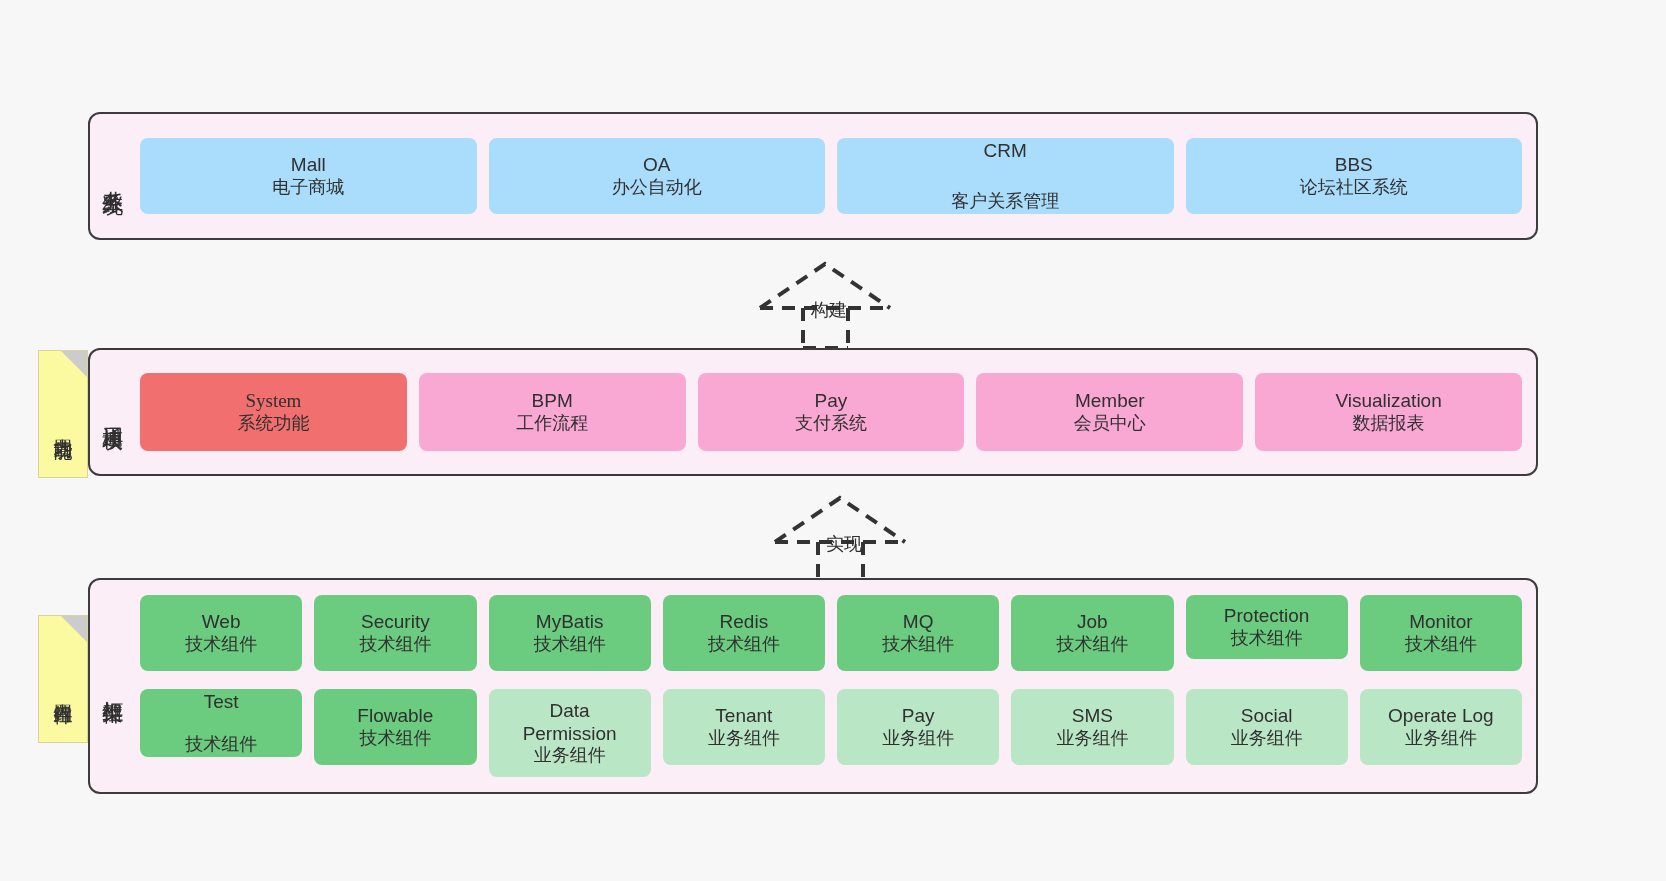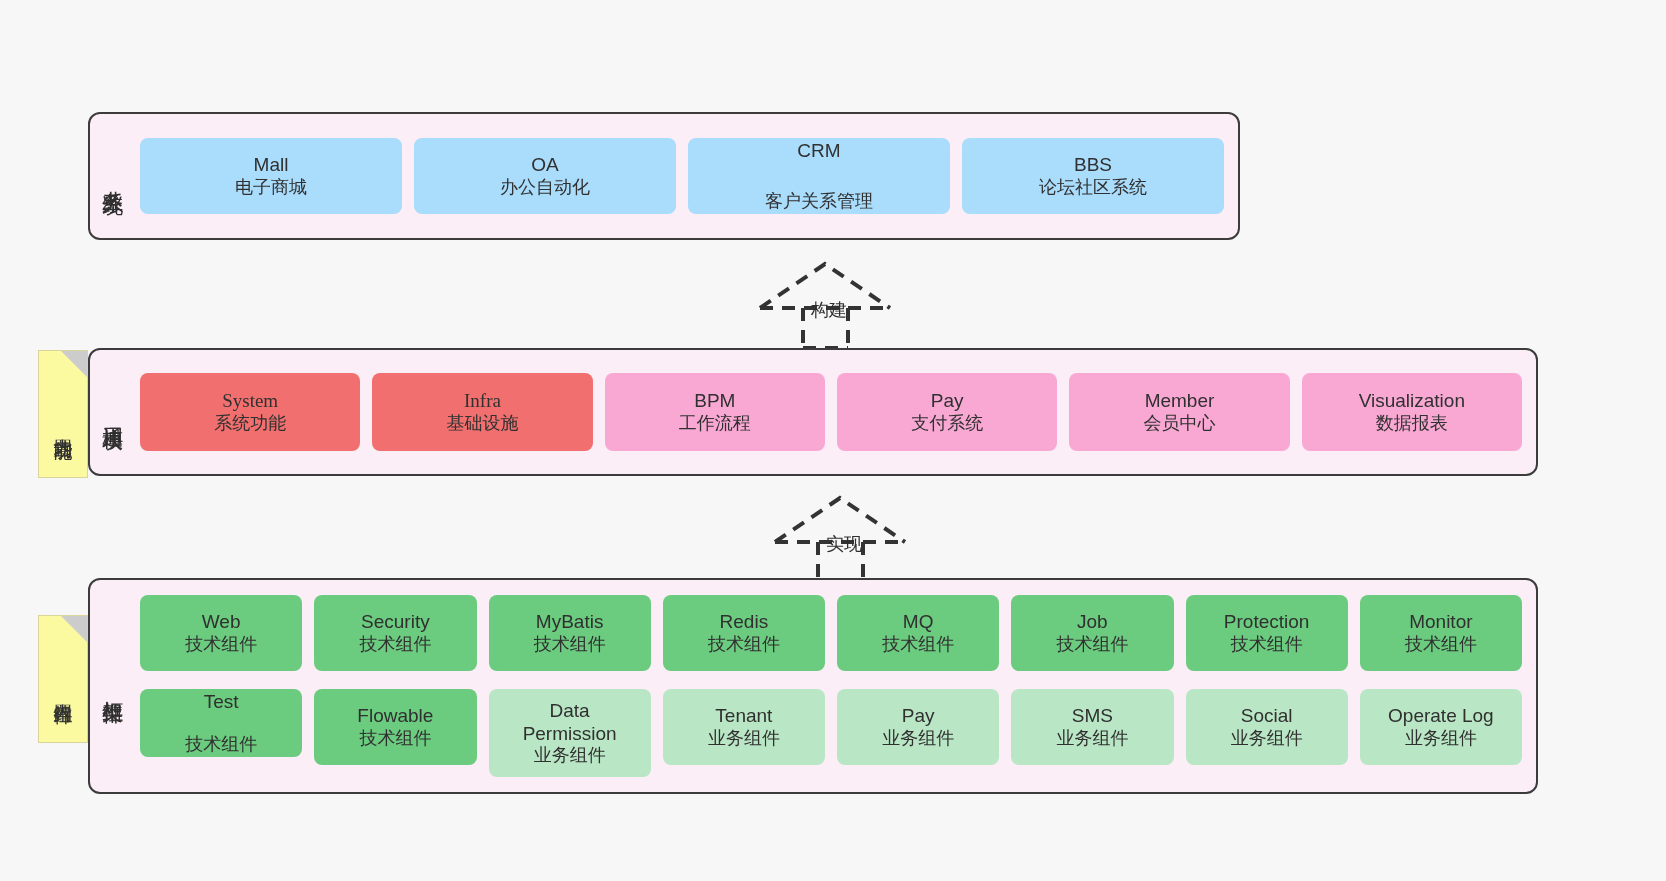--- a/index.html
+++ b/index.html
@@ -134,21 +134,21 @@
     background: transparent;
     white-space: nowrap;
     user-select: none;
   }
 </style>
 </head>
 <body>
 
 <div id="canvas">
 
-  <div class="layer" id="layer-business" style="left:88px; top:112px; width:1152px; height:128px;">
+  <div class="layer" id="layer-business" style="left:88px; top:112px; width:1450px; height:128px;">
     <div class="layer-title">业务系统</div>
     <div class="layer-body">
       <div class="row">
         <div class="card c-blue" style="height:76px;">
           <span class="en">Mall</span>
           <span class="cn">电子商城</span>
         </div>
         <div class="card c-blue" style="height:76px;">
           <span class="en">OA</span>
           <span class="cn">办公自动化</span>
@@ -182,24 +182,20 @@
   </div>
 
   <div class="layer" id="layer-modules" style="left:88px; top:348px; width:1450px; height:128px;">
     <div class="layer-title">通用模块</div>
     <div class="layer-body">
       <div class="row">
         <div class="card c-red-strong" style="height:78px;">
           <span class="en">System</span>
           <span class="cn">系统功能</span>
         </div>
-        <div class="card c-red-strong" style="height:78px;">
-          <span class="en">Infra</span>
-          <span class="cn">基础设施</span>
-        </div>
         <div class="card c-red-light" style="height:78px;">
           <span class="en">BPM</span>
           <span class="cn">工作流程</span>
         </div>
         <div class="card c-red-light" style="height:78px;">
           <span class="en">Pay</span>
           <span class="cn">支付系统</span>
         </div>
         <div class="card c-red-light" style="height:78px;">
           <span class="en">Member</span>
@@ -251,21 +247,21 @@
           <span class="cn">技术组件</span>
         </div>
         <div class="card c-green-strong" style="height:76px;">
           <span class="en">MQ</span>
           <span class="cn">技术组件</span>
         </div>
         <div class="card c-green-strong" style="height:76px;">
           <span class="en">Job</span>
           <span class="cn">技术组件</span>
         </div>
-        <div class="card c-green-strong" style="height:76px;">
+        <div class="card c-green-strong" style="height:64px;">
           <span class="en">Protection</span>
           <span class="cn">技术组件</span>
         </div>
         <div class="card c-green-strong" style="height:76px;">
           <span class="en">Monitor</span>
           <span class="cn">技术组件</span>
         </div>
       </div>
 
       <div class="row">

